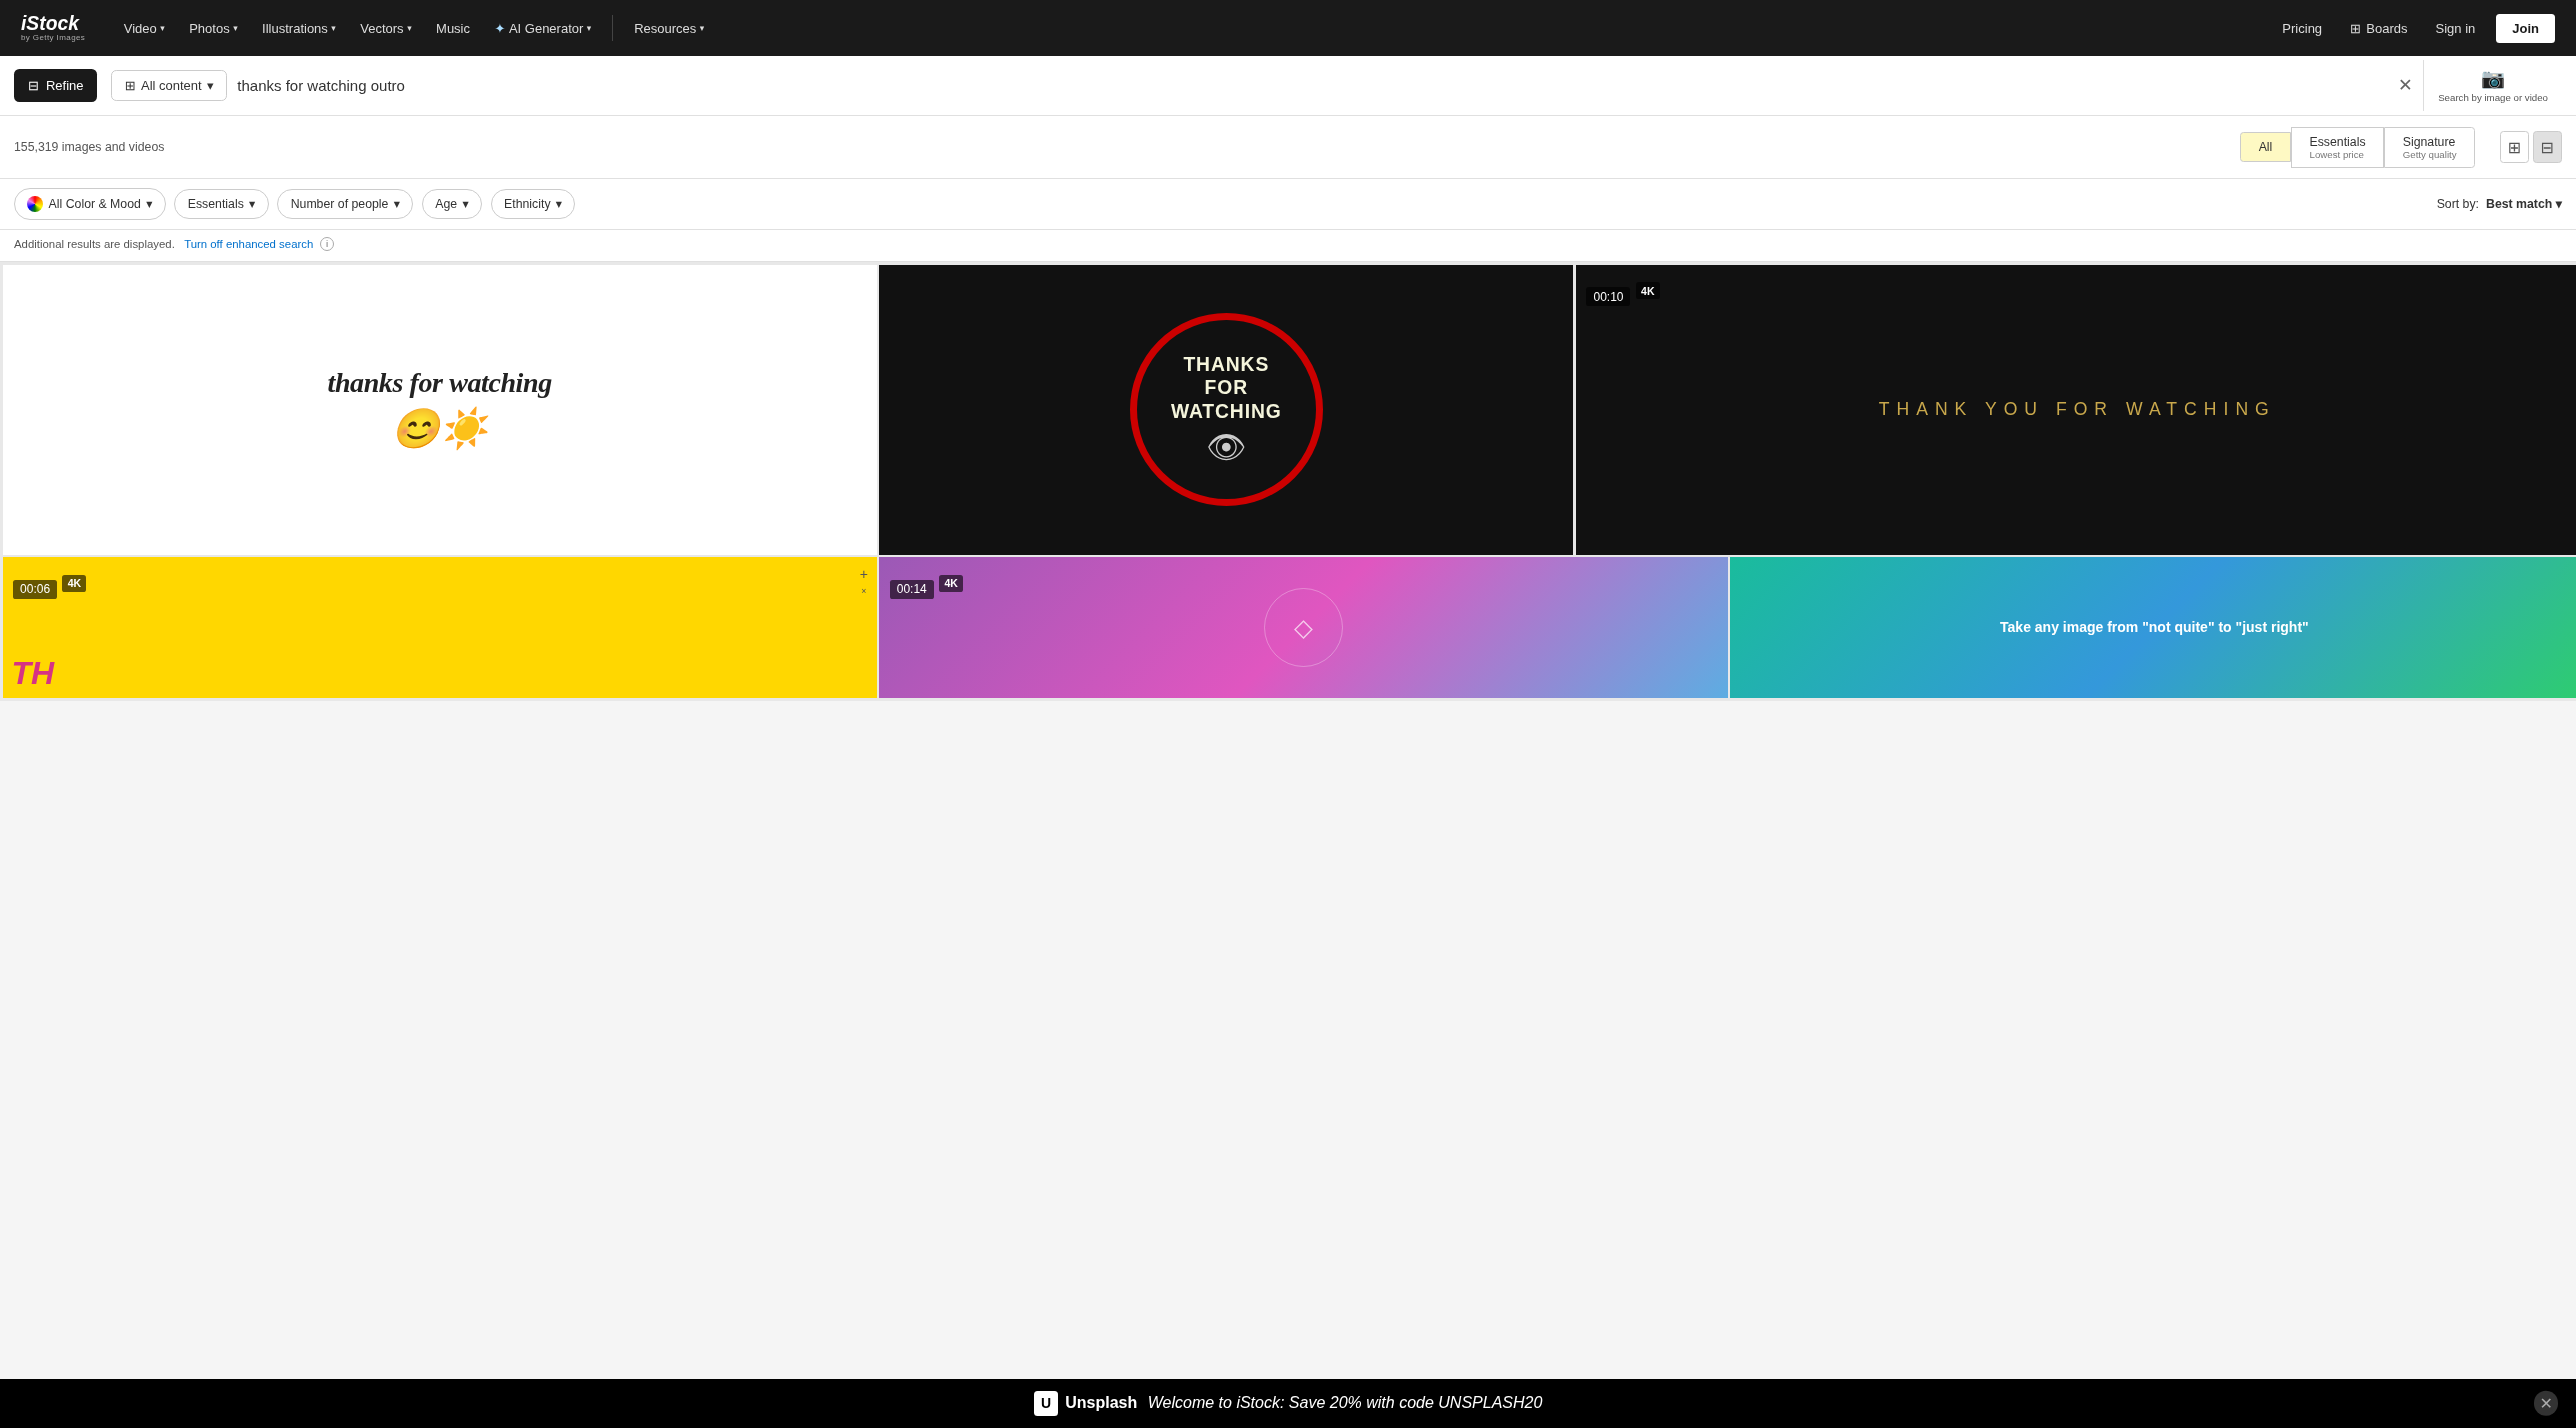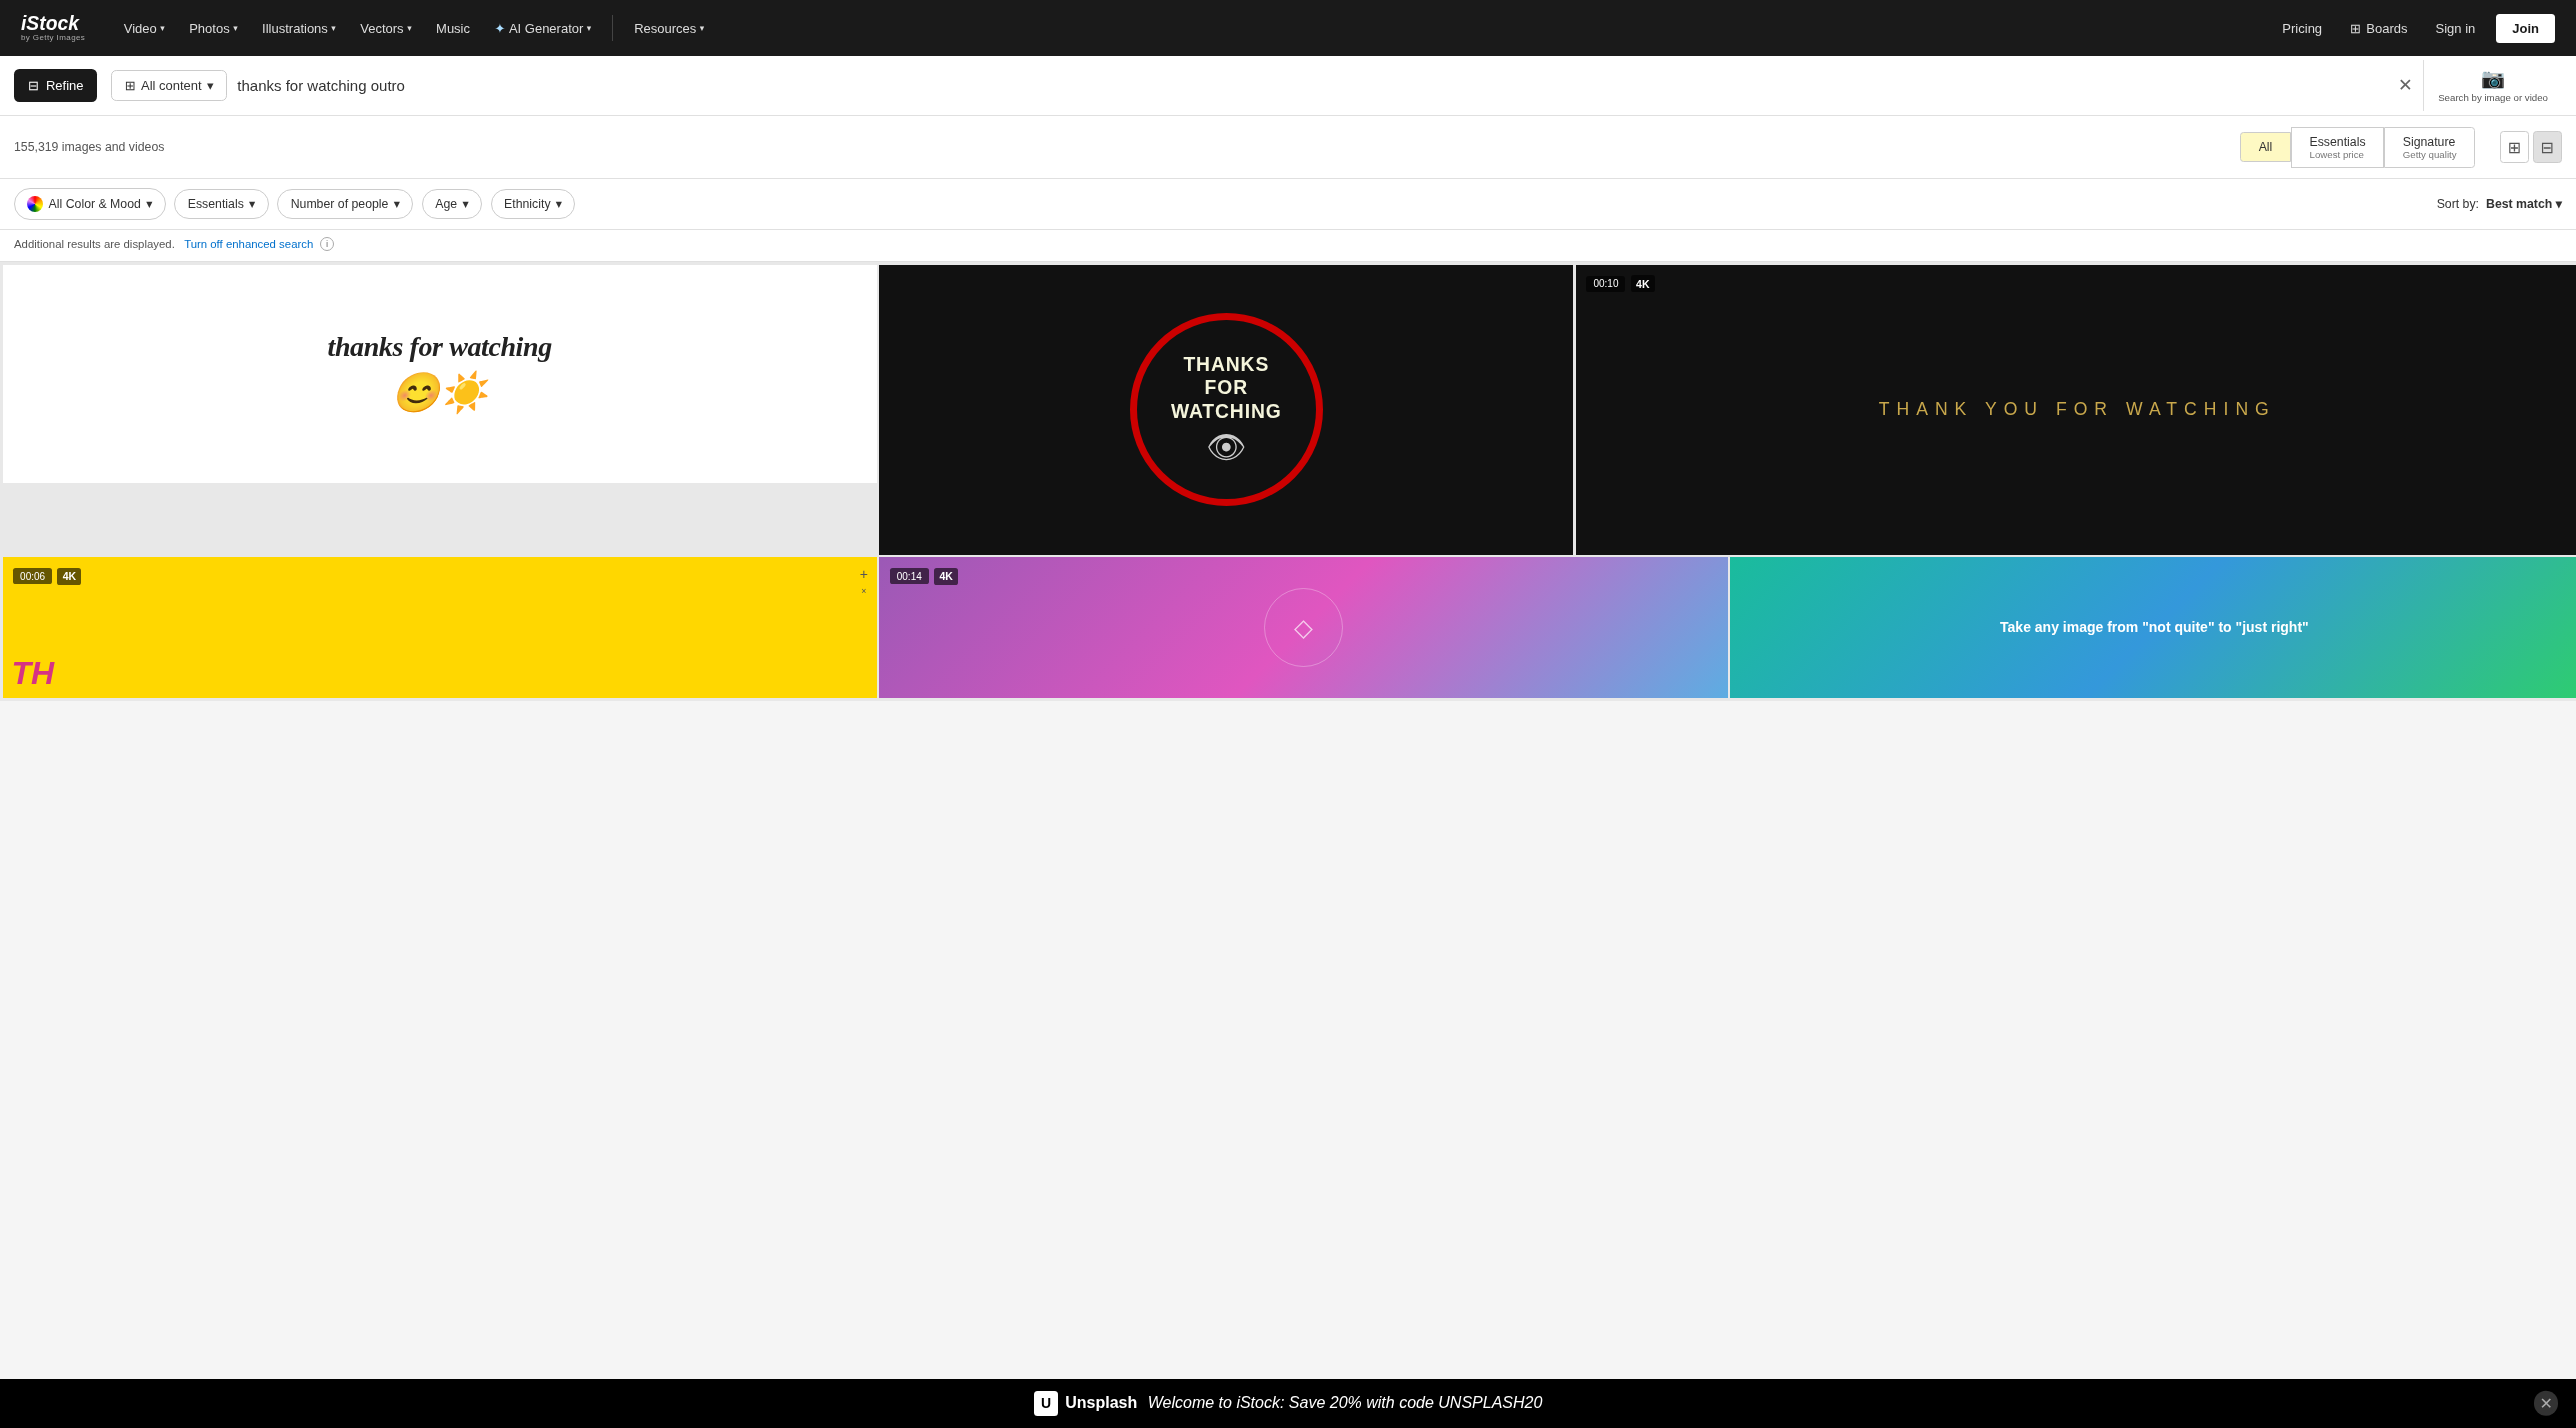--- a/index.html
+++ b/index.html
@@ -225,21 +225,21 @@
     }
     .grid-item-tall { height: 290px; }
     .grid-item-short { height: 141px; }
 
     
     .img1 {
       background: #fff;
       display: flex;
       align-items: center;
       justify-content: center;
-      height: 218px;
+      height: 290px;
     }
     .img1-text {
       text-align: center;
       font-family: 'Georgia', serif;
       font-style: italic;
     }
     .img1-text .main-text { font-size: 24.6px; font-weight: 700; color: #222; letter-spacing: -0.4px; }
     .img1-emoji { font-size: 39px; margin-top: 7px; }
 
     
@@ -276,24 +276,25 @@
       position: absolute;
       top: 10.5px;
       left: 10.5px;
       display: flex;
       align-items: center;
       gap: 5.3px;
     }
     .time-badge {
       background: rgba(0,0,0,0.6);
       color: #fff;
-      font-size: 10px;
+      font-size: 12px;
       padding: 2.6px 7px;
       border-radius: 2.6px;
       font-weight: 500;
+      margin-top: 12px;
     }
     .hd-badge {
       background: rgba(0,0,0,0.6);
       color: #fff;
       font-size: 10.5px;
       font-weight: 700;
       padding: 2.6px 5.3px;
       border-radius: 2.6px;
     }
     .img3-text {

